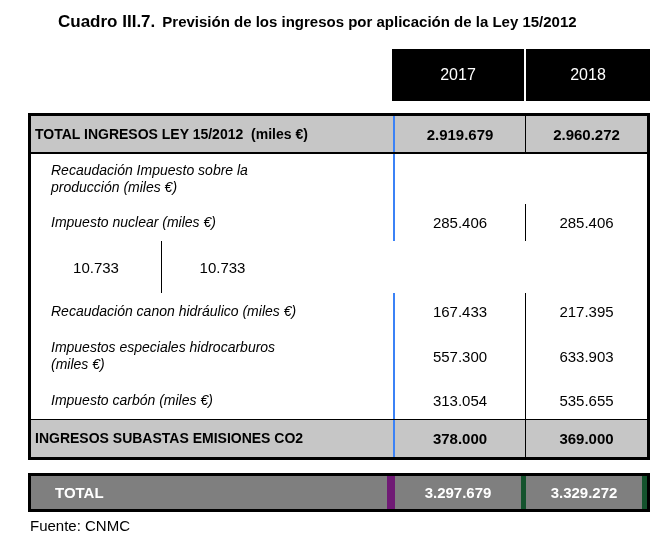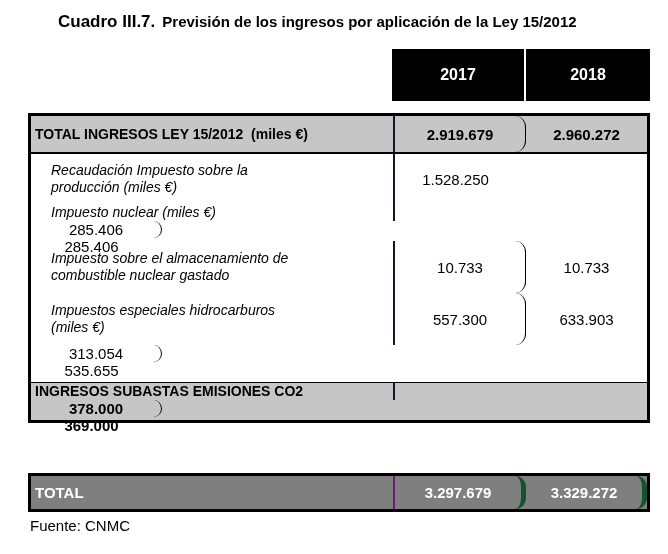--- a/index.html
+++ b/index.html
@@ -8,40 +8,40 @@
     font-family:"Liberation Sans","DejaVu Sans",sans-serif;color:#000;
     overflow:hidden;
   }
   
   .title{position:absolute;left:58px;top:12px;white-space:nowrap;font-weight:bold;}
   .title .prefix{font-size:17px;}
   .title .rest{font-size:15px;margin-left:7px;}
   
   .year-header{position:absolute;left:392px;top:49px;width:258px;height:52px;background:#000;display:flex;}
   .year-header .yc{box-sizing:border-box;display:flex;align-items:center;justify-content:center;
-    color:#fff;font-weight:bold;font-size:16px;}
+    color:#fff;font-weight:normal;font-size:16px;}
   .year-header .y1{width:134px;border-right:2px solid #fff;}
   .year-header .y2{flex:1;}
   
   .main-table{position:absolute;left:28px;top:113px;width:622px;box-sizing:border-box;border:3px solid #000;background:#fff;}
   .trow{display:flex;}
   .c{box-sizing:border-box;display:flex;align-items:center;font-size:14px;}
-  .lbl{width:364px;border-right:2px solid #0f172a;padding-left:4px;white-space:pre-wrap;line-height:17px;}
-  .val{width:131px;border-right:1px solid #000;justify-content:center;font-size:15px;border-radius:11px;}
+  .lbl{width:364px;border-right:2px solid #3b82f6;padding-left:4px;white-space:pre-wrap;line-height:17px;}
+  .val{width:131px;border-right:1px solid #000;justify-content:center;font-size:15px;}
   .last{width:121px;border-right:none;}
   .gray{background:#c6c6c6;font-weight:bold;}
   .bb2{border-bottom:2px solid #000;}
   .bt1{border-top:1px solid #000;}
   .it .lbl{padding-left:20px;font-style:italic;}
-  .h36{height:36px;} .h50{height:50px;} .h37{height:37px;flex-direction:column;} .h52{height:52px;}
+  .h36{height:36px;} .h50{height:50px;} .h37{height:37px;} .h52{height:52px;}
   
   .total-table{position:absolute;left:28px;top:473px;width:622px;height:39px;box-sizing:border-box;
     border:3px solid #000;background:#7f7f7f;display:flex;color:#fff;font-weight:bold;}
   .total-table .c{font-size:15px;}
-  .total-table .lbl{padding-left:4px;border-right:2px solid #701a75;white-space:nowrap;}
+  .total-table .lbl{padding-left:24px;border-right:8px solid #701a75;white-space:nowrap;}
   .total-table .val{border-right:5px solid #14532d;}
   
   .source{position:absolute;left:30px;top:517px;font-size:15px;}
 </style>
 </head>
 <body>
 
 <div class="page">
 
   <div class="title">
@@ -57,45 +57,48 @@
 
     <div class="trow gray bb2 h36">
       <div class="c lbl">TOTAL INGRESOS LEY 15/2012  (miles €)</div>
       <div class="c val">2.919.679</div>
       <div class="c val last">2.960.272</div>
     </div>
 
     <div class="trow it h50">
       <div class="c lbl">Recaudación Impuesto sobre la
 producción (miles €)</div>
-      <div class="c val last">1.528.250</div>
     </div>
 
     <div class="trow it h37">
       <div class="c lbl">Impuesto nuclear (miles €)</div>
       <div class="c val">285.406</div>
       <div class="c val last">285.406</div>
     </div>
 
     <div class="trow it h52">
-      <div class="c lbl">Impuesto sobre el almacenamiento de
-combustible nuclear gastado</div>
       <div class="c val">10.733</div>
       <div class="c val last">10.733</div>
     </div>
 
+    <div class="trow it h37">
+      <div class="c lbl">Recaudación canon hidráulico (miles €)</div>
+      <div class="c val">167.433</div>
+      <div class="c val last">217.395</div>
+    </div>
 
     <div class="trow it h52">
       <div class="c lbl">Impuestos especiales hidrocarburos
 (miles €)</div>
       <div class="c val">557.300</div>
       <div class="c val last">633.903</div>
     </div>
 
     <div class="trow it h37">
+      <div class="c lbl">Impuesto carbón (miles €)</div>
       <div class="c val">313.054</div>
       <div class="c val last">535.655</div>
     </div>
 
     <div class="trow gray bt1 h37">
       <div class="c lbl">INGRESOS SUBASTAS EMISIONES CO2</div>
       <div class="c val">378.000</div>
       <div class="c val last">369.000</div>
     </div>
 

